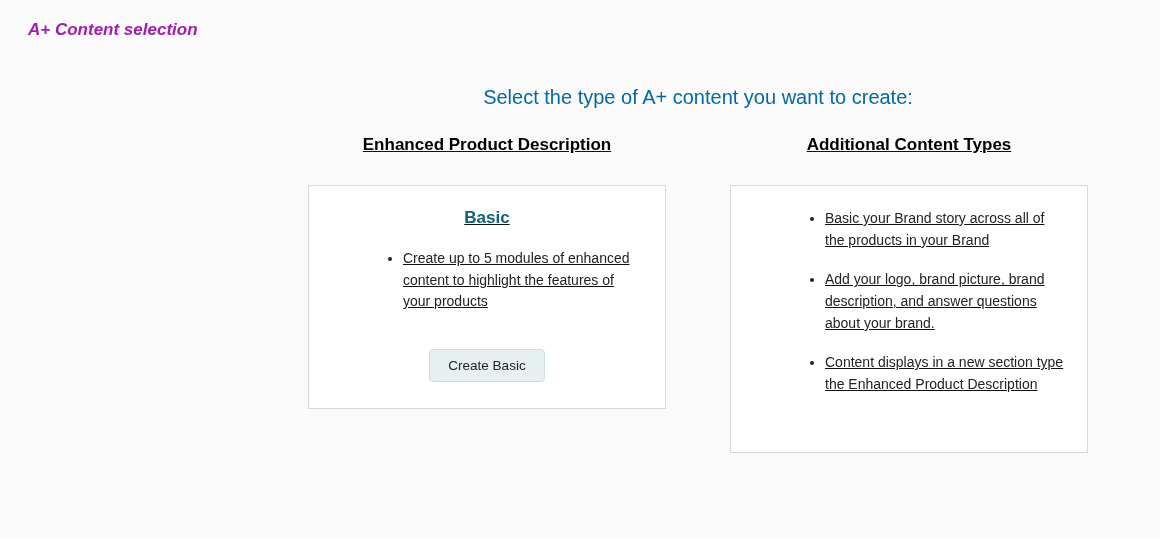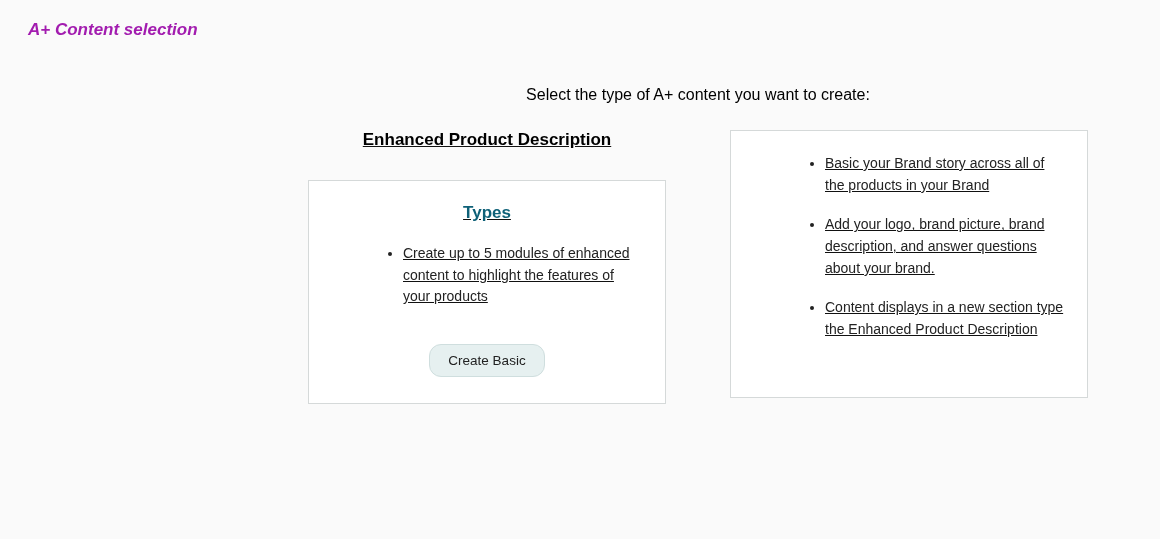--- a/index.html
+++ b/index.html
@@ -12,22 +12,22 @@
     .container { padding: 20px 28px; }
     .page-title {
       font-size: 17px;
       font-weight: 700;
       color: #a21caf;
       margin-bottom: 46px;
       font-style: italic;
     }
     .content-area { padding-left: 280px; }
     .subtitle {
-      font-size: 16px;
-      color: #000000;
+      font-size: 20px;
+      color: #0369a1;
       text-align: center;
       width: 780px;
       margin-bottom: 26px;
     }
     .columns {
       display: flex;
       gap: 64px;
       width: 780px;
       text-decoration: underline;
     }
@@ -65,49 +65,50 @@
     }
     li:last-child { margin-bottom: 0; }
     .btn-row { text-align: center; margin-top: 36px; }
     .btn {
       display: inline-block;
       background: #e6f0f0;
       border: 1px solid #cfdede;
       color: #222;
       font-size: 13.5px;
       padding: 8px 18px;
-      border-radius: 12px;
+      border-radius: 4px;
       cursor: pointer;
     }
   </style>
 </head>
 <body>
 
 <div class="container">
   <h1 class="page-title">A+ Content selection</h1>
 
   <div class="content-area">
     <div class="subtitle">Select the type of A+ content you want to create:</div>
 
     <div class="columns">
 
       <div class="column">
         <div class="column-heading">Enhanced Product Description</div>
         <div class="card">
-          <div class="card-title">Types</div>
+          <div class="card-title">Basic</div>
           <ul>
             <li>Create up to 5 modules of enhanced content to highlight the features of your products</li>
           </ul>
           <div class="btn-row">
             <button class="btn">Create Basic</button>
           </div>
         </div>
       </div>
 
       <div class="column">
+        <div class="column-heading">Additional Content Types</div>
         <div class="card">
           <ul>
             <li>Basic your Brand story across all of the products in your Brand</li>
             <li>Add your logo, brand picture, brand description, and answer questions about your brand.</li>
             <li>Content displays in a new section type the Enhanced Product Description</li>
           </ul>
         </div>
       </div>
     </div>
   </div>

